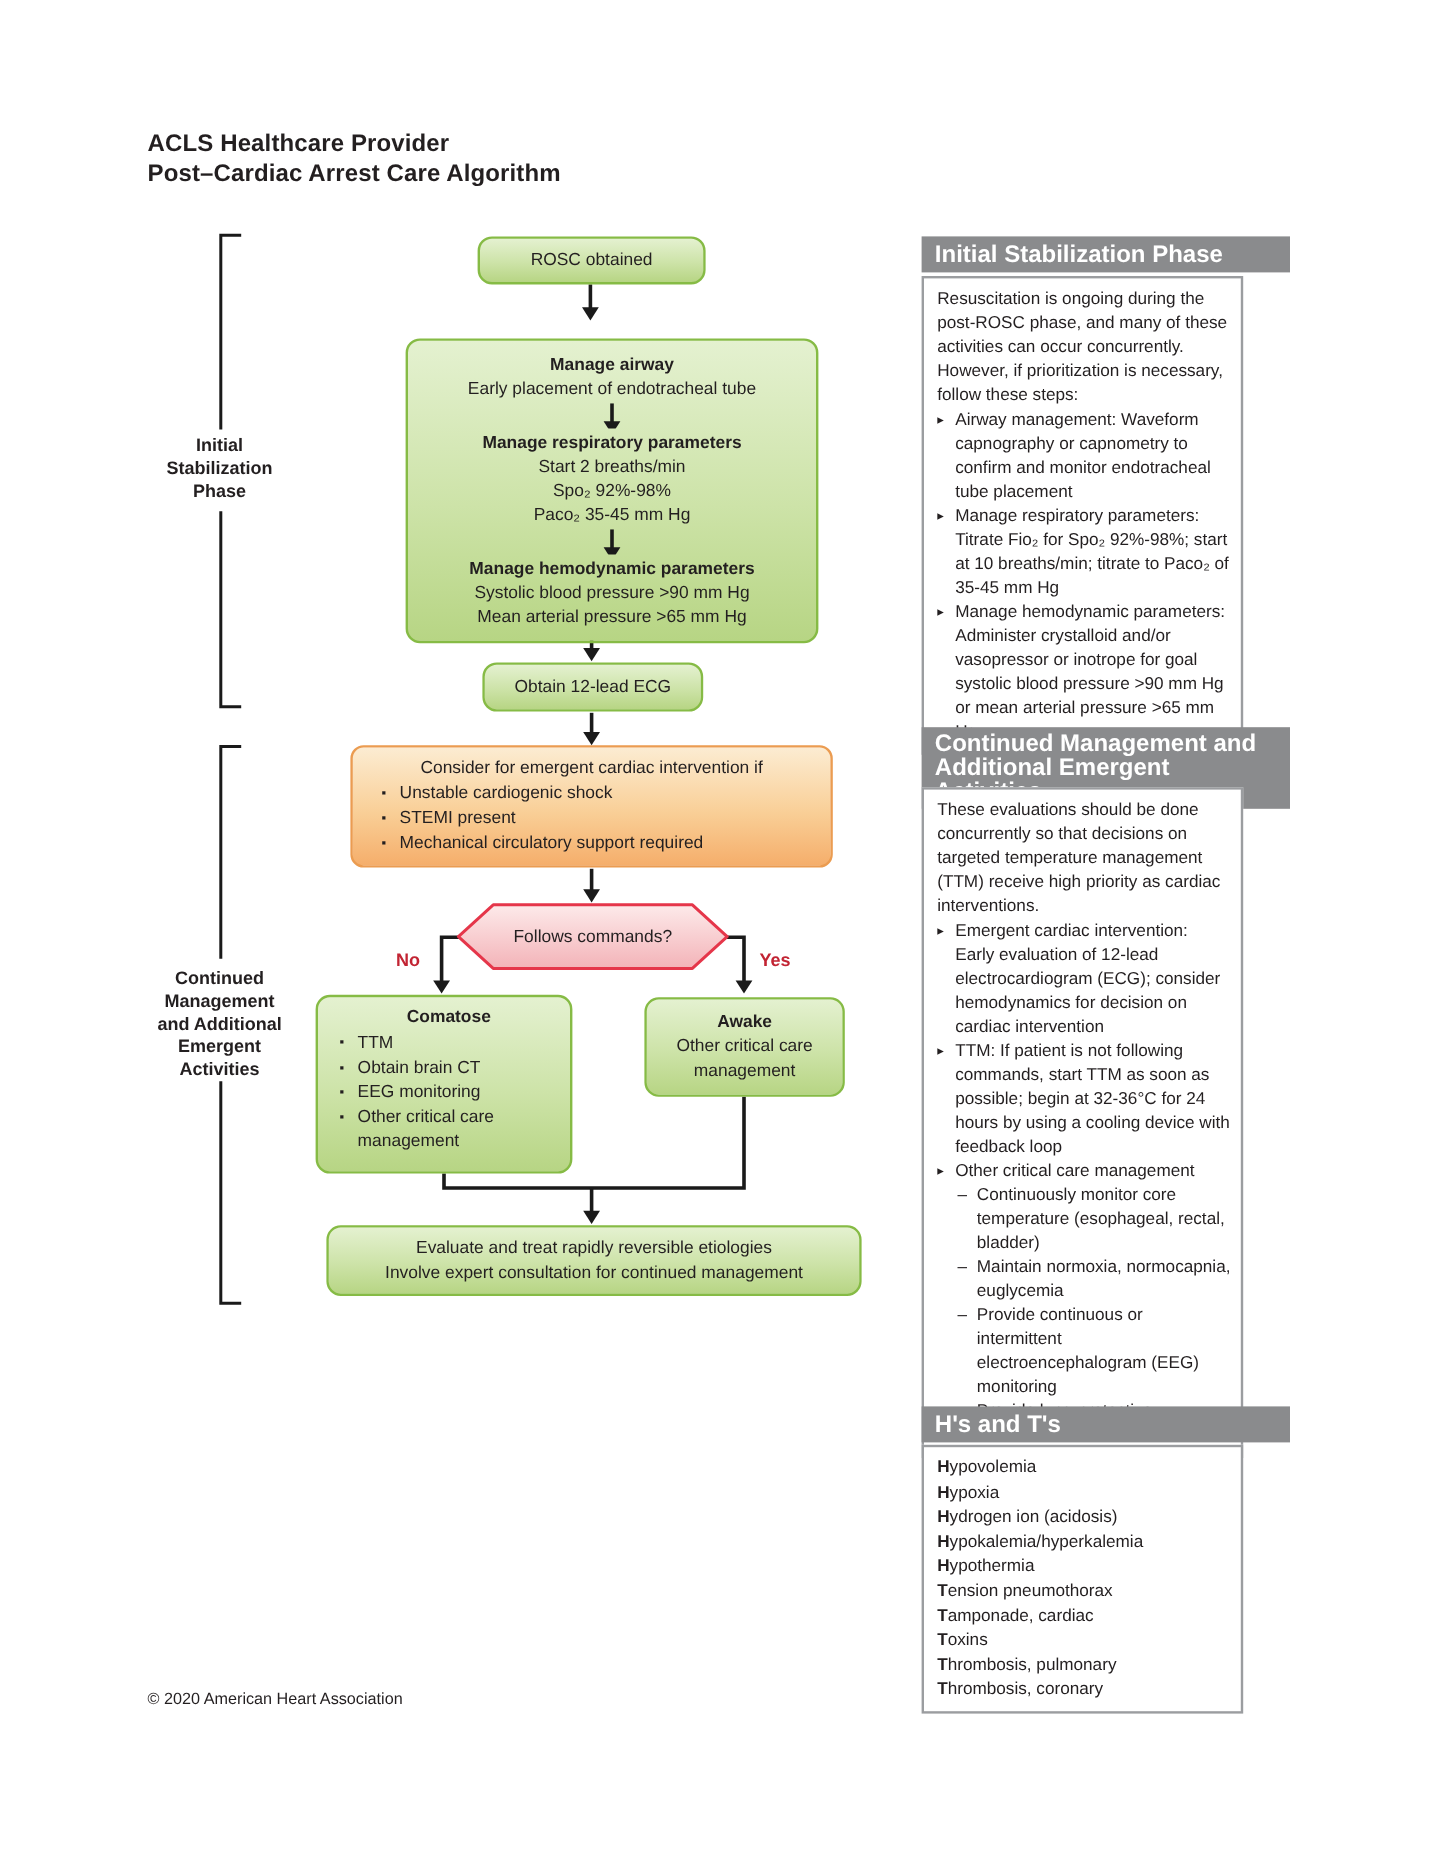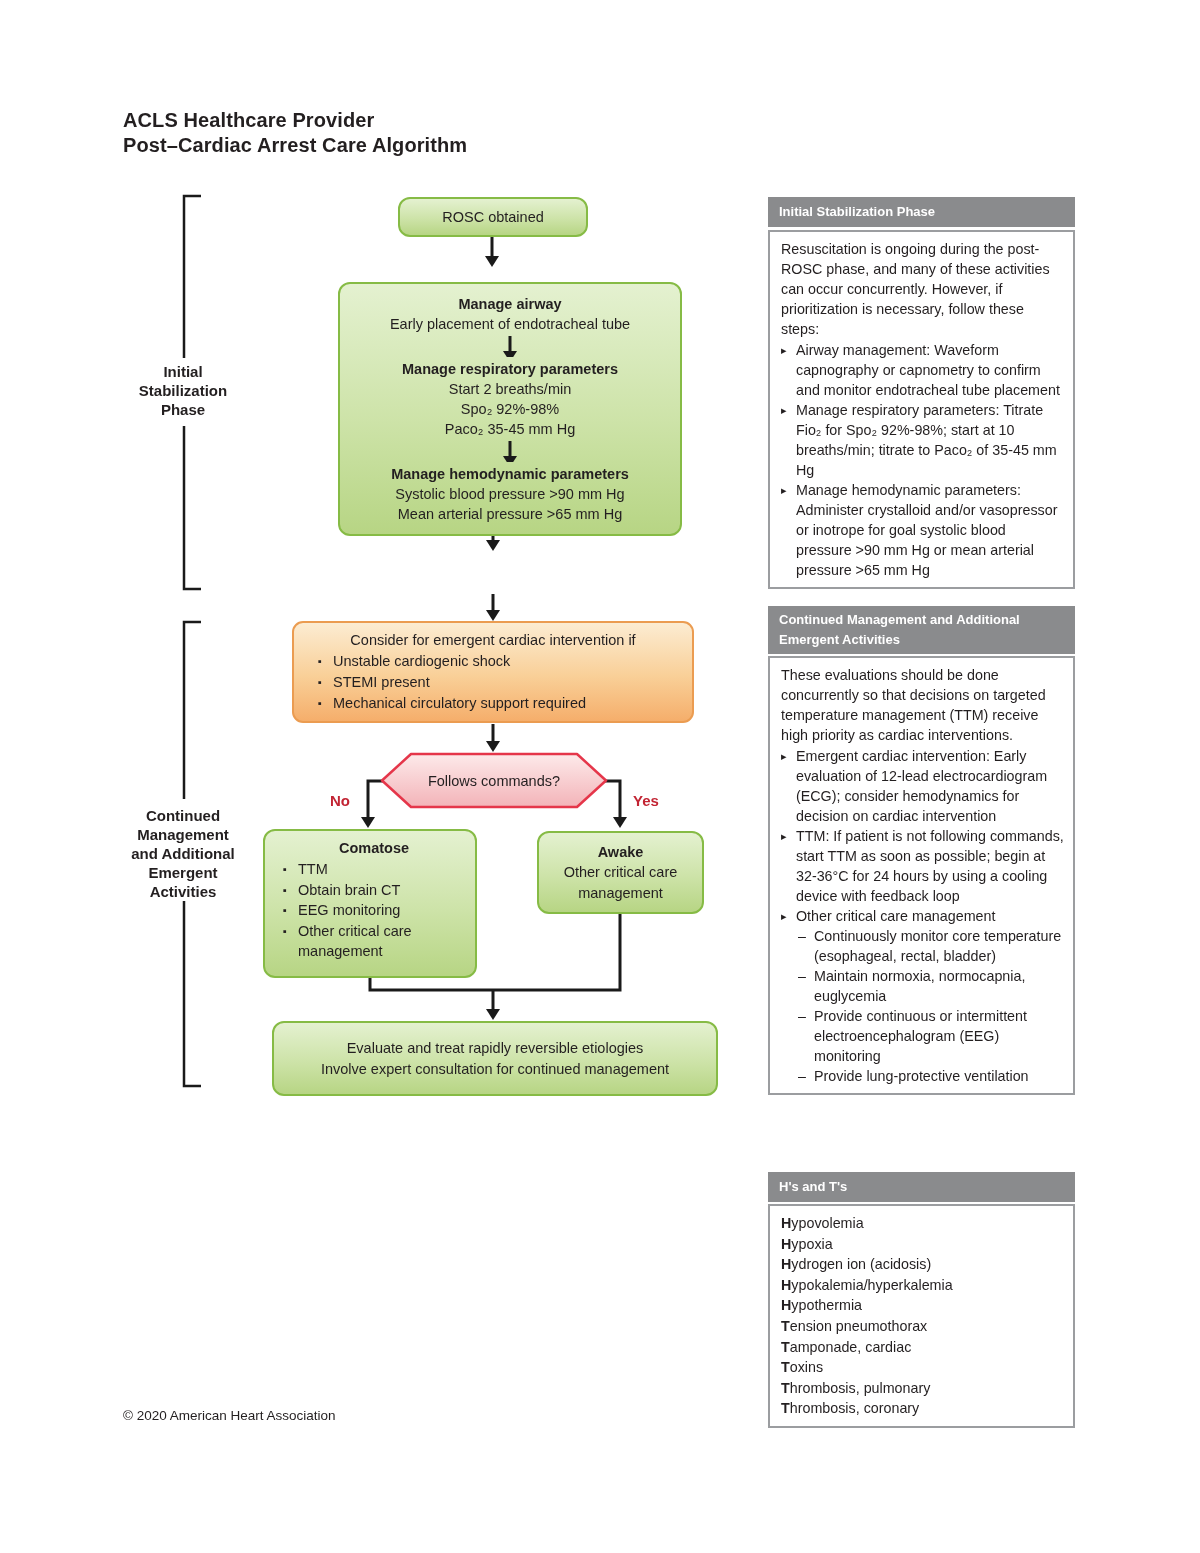--- a/index.html
+++ b/index.html
@@ -42,26 +42,26 @@
   .hex-wrap { position:absolute; z-index:2; }
   .hex-label { position:absolute; left:0; top:0; width:100%; height:100%;
                display:flex; align-items:center; justify-content:center; font-size:14.5px; }
   .branch-label { position:absolute; z-index:3; font-weight:bold; font-size:15px; color:#c22433; }
   .bracket-label { position:absolute; z-index:2; width:160px; text-align:center;
                    font-weight:bold; font-size:15px; line-height:19px; }
 
   
   .sb-header {
     position:absolute; left:768px; width:307px; z-index:2; box-sizing:border-box;
-    background:#8a8b8d; color:#ffffff; font-weight:bold; font-size:13px;
+    background:#8a8b8d; color:#ffffff; font-weight:bold; font-size:20px;
     line-height:20px; padding:5px 11px;
   }
   .sb-header.two-line { padding:4px 11px; }
   .sb-body {
-    position:absolute; left:768px; width:307px; z-index:2; box-sizing:border-box;
+    position:absolute; left:768px; width:268px; z-index:2; box-sizing:border-box;
     background:#ffffff; border:2px solid #9b9da0;
     padding:7px 8px 7px 11px; font-size:14.3px; line-height:20px;
   }
   .sb-intro { margin:0 0 1px 0; }
   .sb-bullet { position:relative; padding-left:15px; }
   .sb-bullet::before { content:"▸"; position:absolute; left:0; top:0; font-size:11px; line-height:20px; }
   .sb-sub { position:relative; padding-left:33px; }
   .sb-sub::before { content:"–"; position:absolute; left:17px; top:0; }
   .ht-body { line-height:20.6px; }
   .copyright { position:absolute; left:123px; top:1408px; font-size:13.5px; z-index:2; }
@@ -134,20 +134,23 @@
     <div>Paco₂ 35-45 mm Hg</div>
     <svg class="inner-arrow" width="18" height="26">
       <line x1="9" y1="0" x2="9" y2="16" stroke="#1a1a1a" stroke-width="3"></line>
       <polygon points="2,15 16,15 9,26" fill="#1a1a1a"></polygon>
     </svg>
     <div class="bold">Manage hemodynamic parameters</div>
     <div>Systolic blood pressure &gt;90 mm Hg</div>
     <div>Mean arterial pressure &gt;65 mm Hg</div>
   </div>
 
+  <div class="box green pill" style="left:402px; top:552px; width:184px; height:41px;">
+    <span>Obtain 12-lead ECG</span>
+  </div>
 
   <div class="box orange intervention-box" style="left:292px; top:621px; width:402px; height:102px;">
     <div class="intervention-title">Consider for emergent cardiac intervention if</div>
     <div class="bullet-line">Unstable cardiogenic shock</div>
     <div class="bullet-line">STEMI present</div>
     <div class="bullet-line">Mechanical circulatory support required</div>
   </div>
 
   <div class="hex-wrap" style="left:380px; top:752px; width:228px; height:57px;">
     <svg width="228" height="57" viewBox="0 0 228 57">
@@ -171,21 +174,21 @@
     <div class="bullet-line">Obtain brain CT</div>
     <div class="bullet-line">EEG monitoring</div>
     <div class="bullet-line">Other critical care management</div>
   </div>
 
   <div class="box green awake-box" style="left:537px; top:831px; width:167px; height:83px;">
     <div class="bold">Awake</div>
     <div>Other critical care management</div>
   </div>
 
-  <div class="box green final-box" style="left:272px; top:1021px; width:446px; height:75px;">
+  <div class="box green final-box" style="left:272px; top:1021px; width:446px; height:59px;">
     <div>Evaluate and treat rapidly reversible etiologies</div>
     <div>Involve expert consultation for continued management</div>
   </div>
 
   <div class="sb-header" style="top:197px;">
     <span>Initial Stabilization Phase</span>
   </div>
   <div class="sb-body" style="top:230px;">
     <p class="sb-intro">Resuscitation is ongoing during the post-ROSC phase, and many of these activities can occur concurrently. However, if prioritization is necessary, follow these steps:</p>
     <div class="sb-bullet">Airway management: Waveform capnography or capnometry to confirm and monitor endotracheal tube placement</div>

